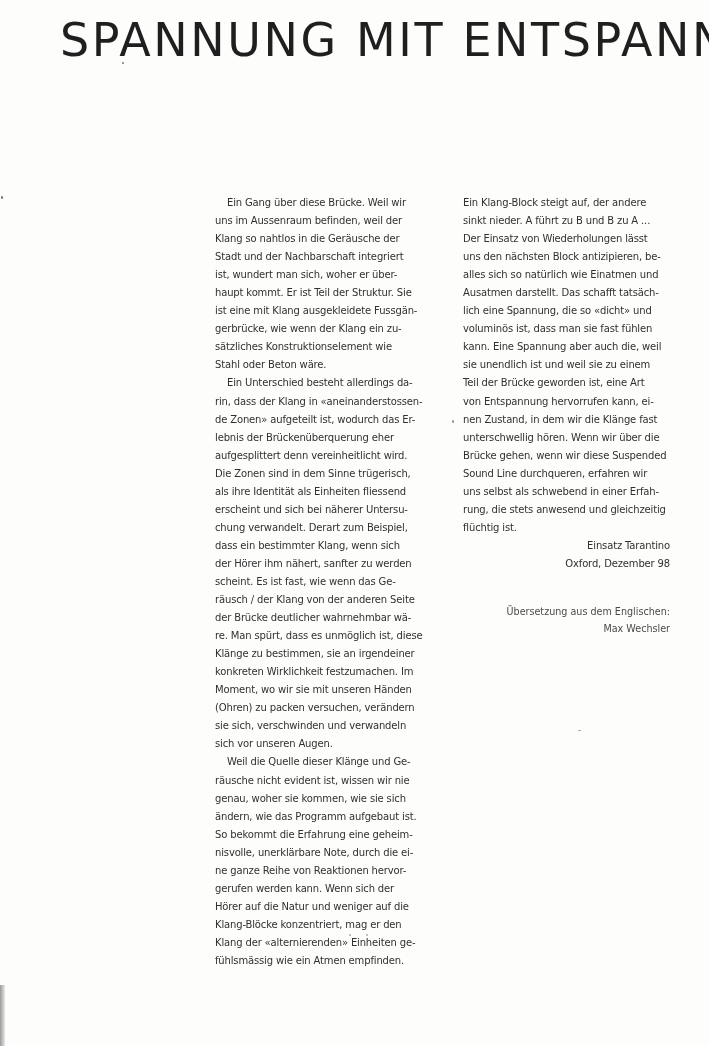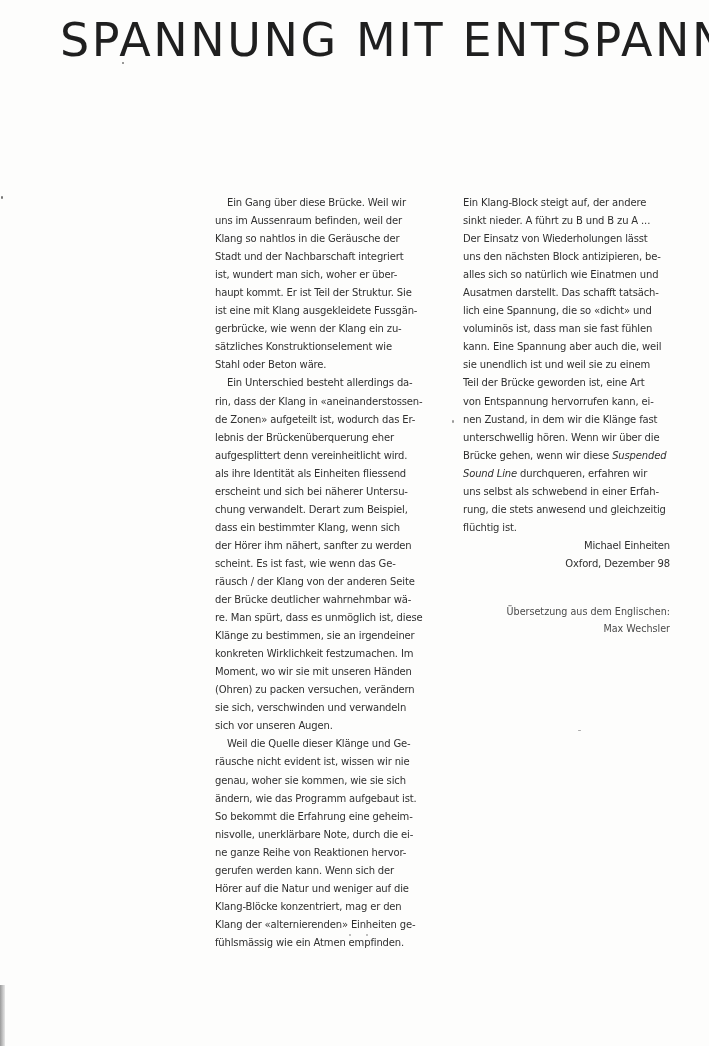--- a/index.html
+++ b/index.html
@@ -56,21 +56,20 @@
     }
     .line {
       display: block;
       white-space: nowrap;
       height: 18.05px;
     }
     .indent {
       padding-left: 12px;
     }
     .italic {
-      font-style: italic;
       margin-top: 36px;
     }
     .signature {
       text-align: right;
       width: 207px;
     }
     .credit {
       position: absolute;
       left: 463px;
       width: 207px;
@@ -117,20 +116,21 @@
     <span class="line">gerbrücke, wie wenn der Klang ein zu-</span>
     <span class="line">sätzliches Konstruktionselement wie</span>
     <span class="line">Stahl oder Beton wäre.</span>
   </div>
   <div>
     <span class="line indent">Ein Unterschied besteht allerdings da-</span>
     <span class="line">rin, dass der Klang in «aneinanderstossen-</span>
     <span class="line">de Zonen» aufgeteilt ist, wodurch das Er-</span>
     <span class="line">lebnis der Brückenüberquerung eher</span>
     <span class="line">aufgesplittert denn vereinheitlicht wird.</span>
+    <span class="line">Die Zonen sind in dem Sinne trügerisch,</span>
     <span class="line">als ihre Identität als Einheiten fliessend</span>
     <span class="line">erscheint und sich bei näherer Untersu-</span>
     <span class="line">chung verwandelt. Derart zum Beispiel,</span>
     <span class="line">dass ein bestimmter Klang, wenn sich</span>
     <span class="line">der Hörer ihm nähert, sanfter zu werden</span>
     <span class="line">scheint. Es ist fast, wie wenn das Ge-</span>
     <span class="line">räusch / der Klang von der anderen Seite</span>
     <span class="line">der Brücke deutlicher wahrnehmbar wä-</span>
     <span class="line">re. Man spürt, dass es unmöglich ist, diese</span>
     <span class="line">Klänge zu bestimmen, sie an irgendeiner</span>
@@ -172,21 +172,21 @@
     <span class="line">von Entspannung hervorrufen kann, ei-</span>
     <span class="line">nen Zustand, in dem wir die Klänge fast</span>
     <span class="line">unterschwellig hören. Wenn wir über die</span>
     <span class="line"><span>Brücke gehen, wenn wir diese </span><span class="italic">Suspended</span></span>
     <span class="line"><span class="italic">Sound Line</span><span> durchqueren, erfahren wir</span></span>
     <span class="line">uns selbst als schwebend in einer Erfah-</span>
     <span class="line">rung, die stets anwesend und gleichzeitig</span>
     <span class="line">flüchtig ist.</span>
   </div>
   <div class="signature">
-    <span class="line">Michael Einheiten</span>
+    <span class="line">Einsatz Tarantino</span>
     <span class="line">Oxford, Dezember 98</span>
   </div>
 </div>
 
 <div class="credit">
   <span class="line">Übersetzung aus dem Englischen:</span>
   <span class="line">Max Wechsler</span>
 </div>
 
 </body></html>

